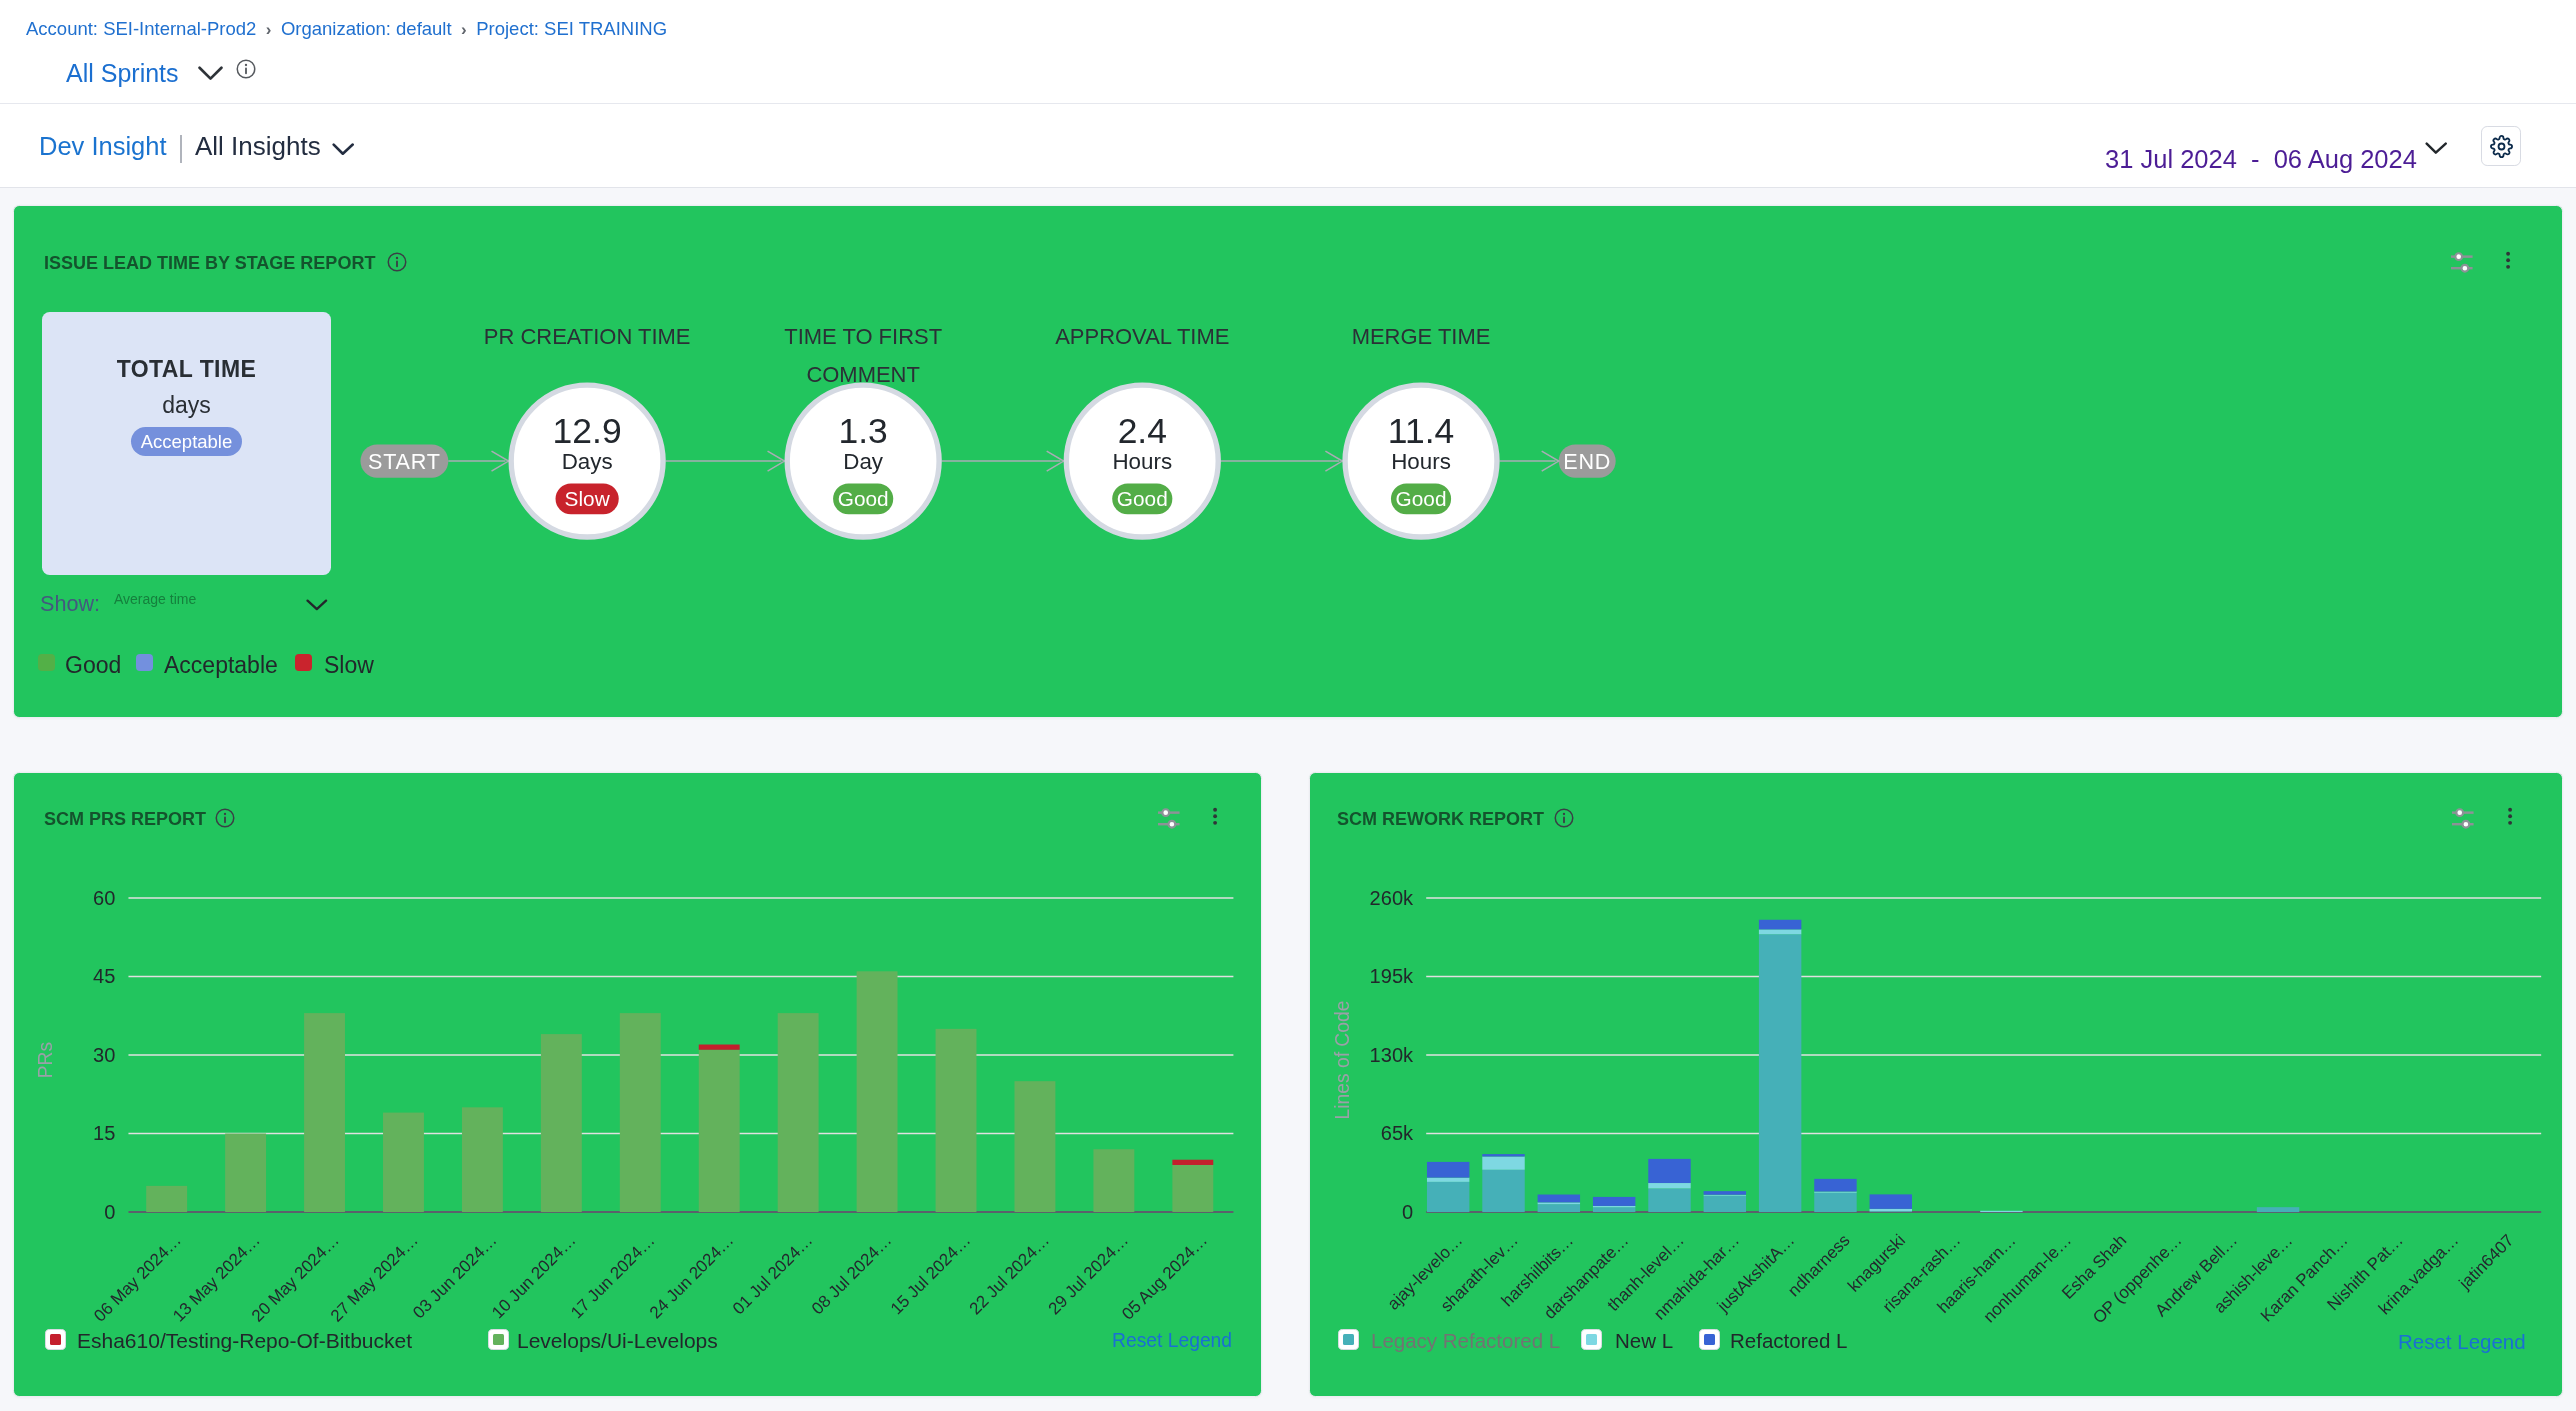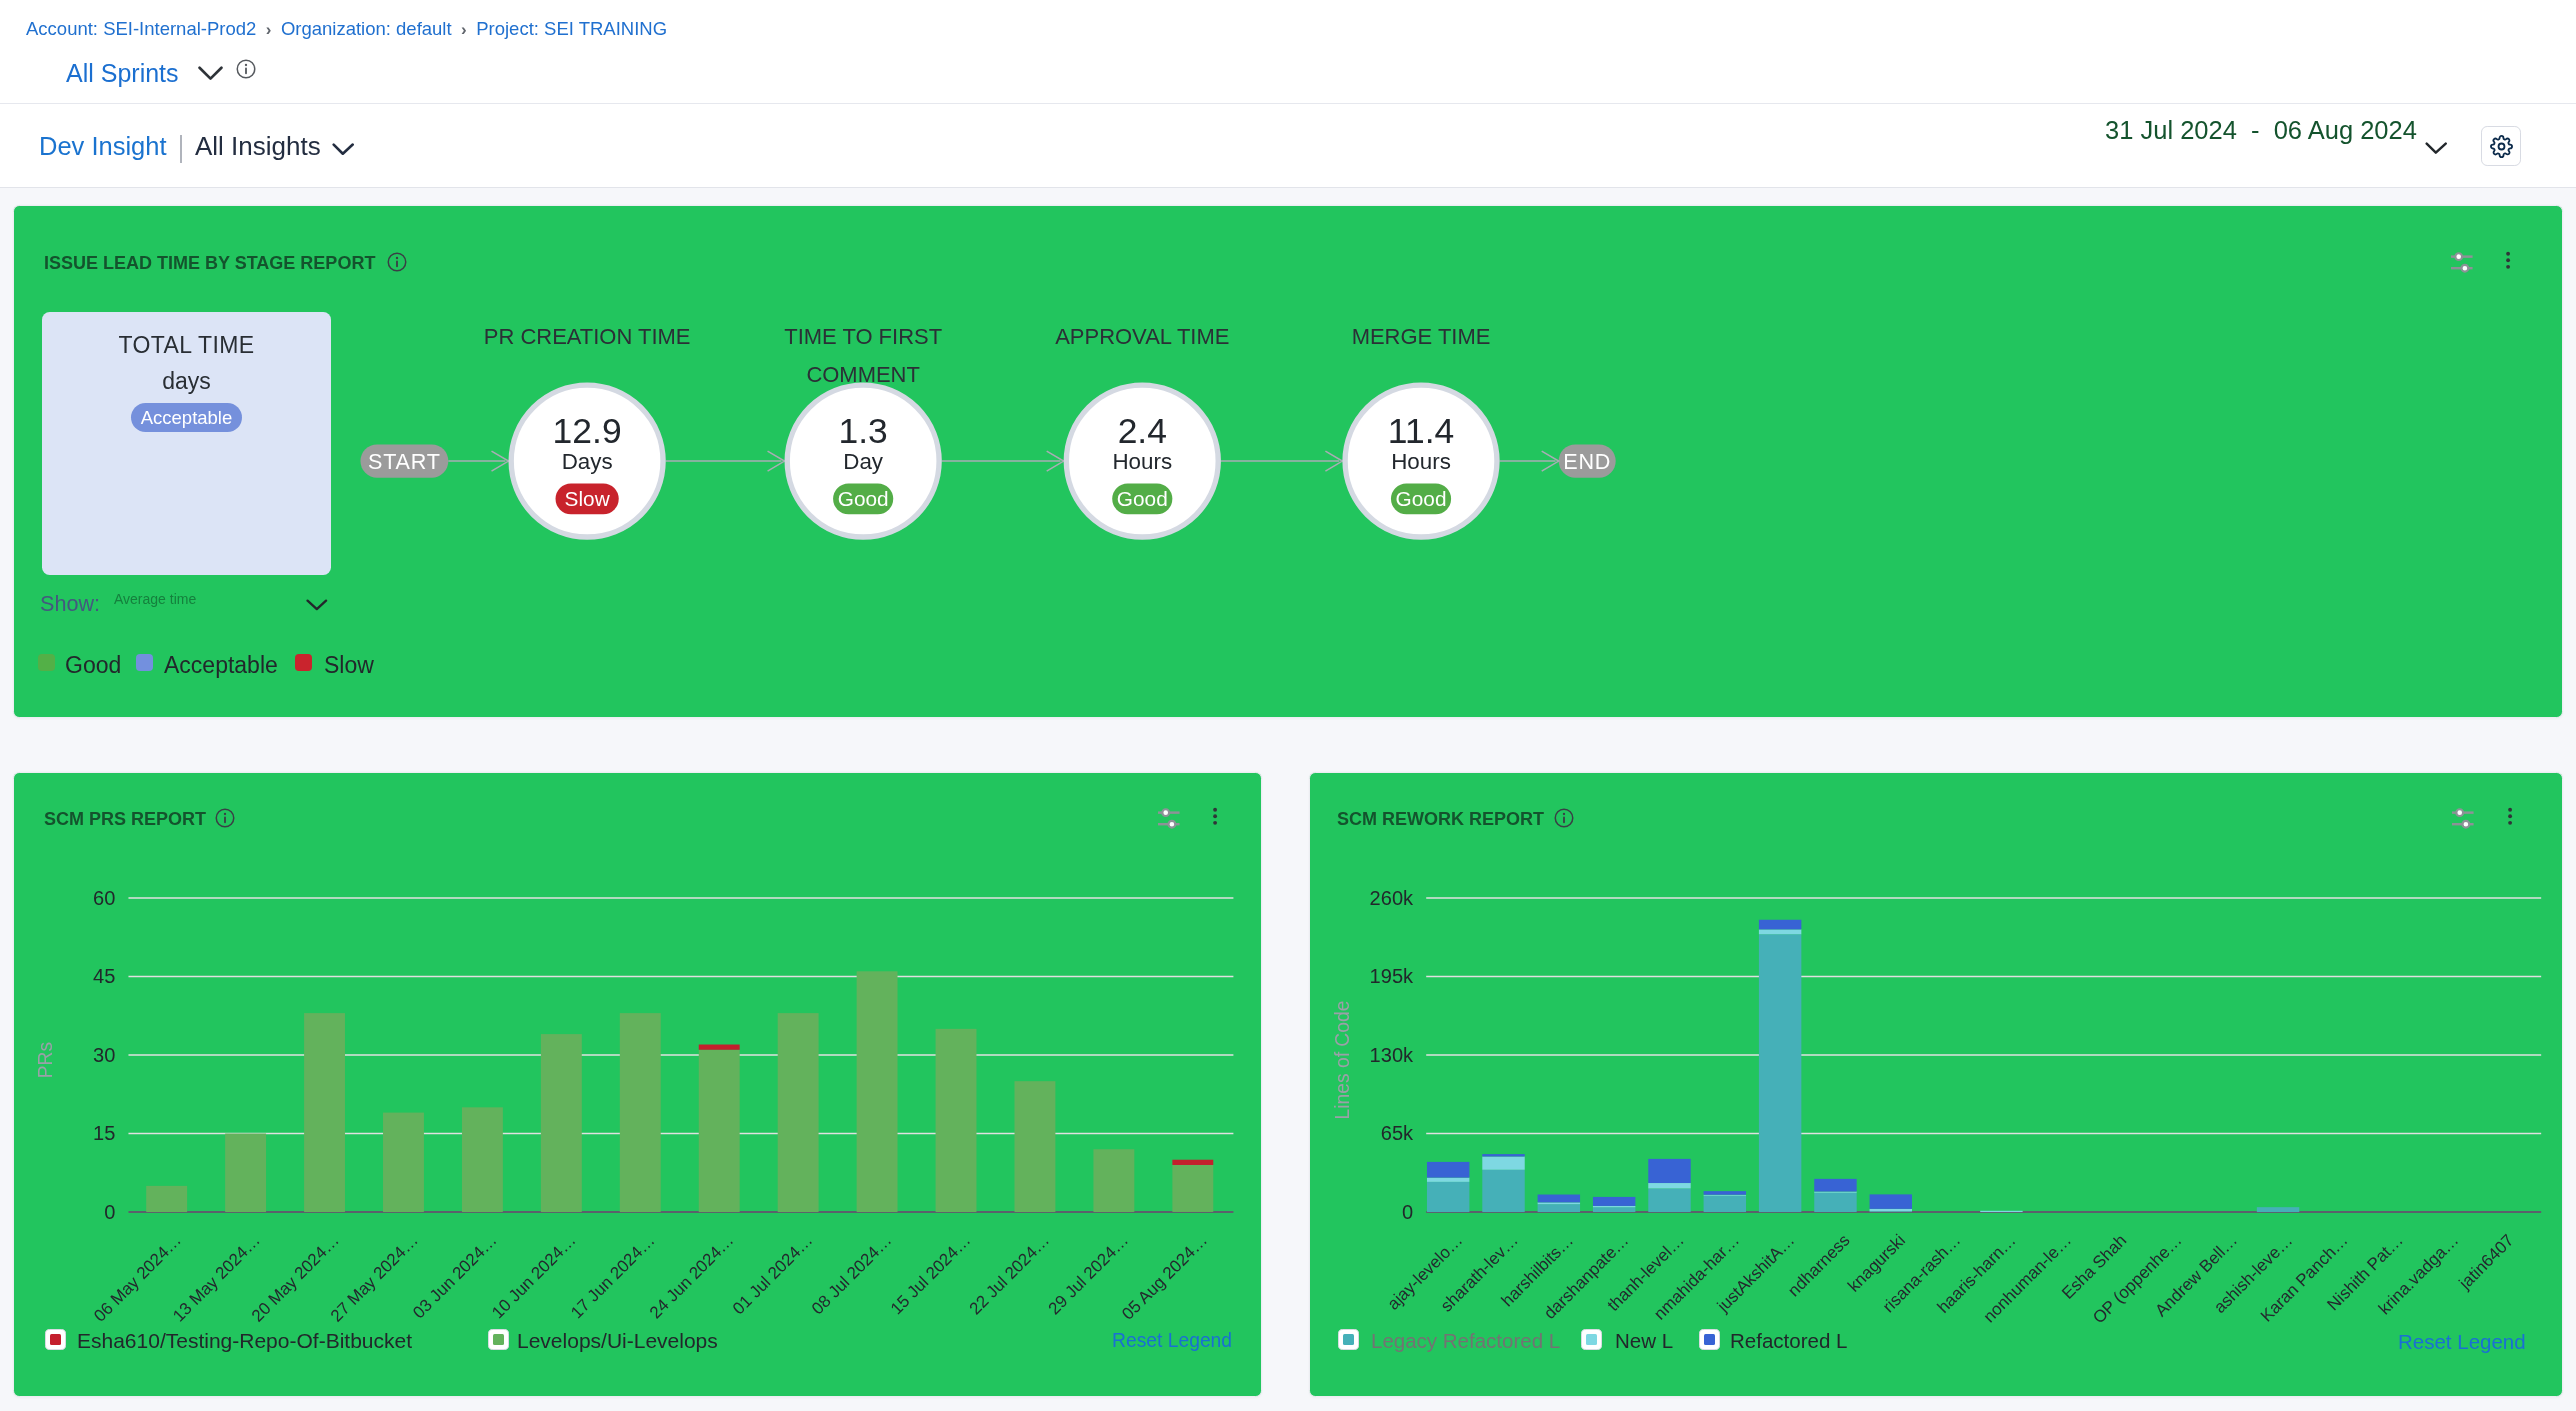--- a/index.html
+++ b/index.html
@@ -27,21 +27,21 @@
     <rect x="10.9" y="10.2" width="2.2" height="8" rx="1.1" fill="#55595e"></rect>
   </svg>
 
 <div class="abs" style="left:39px;top:132px;font-size:25.5px;font-weight:500;color:#1a73cf">Dev Insight</div>
 <div class="abs" style="left:180px;top:135px;width:1.5px;height:28px;background:#b0b4bc"></div>
 <div class="abs" style="left:195px;top:131px;font-size:26px;font-weight:500;color:#232d40">All Insights</div>
 <svg style="position:absolute;left:332px;top:140px" width="22.4" height="16" viewBox="0 0 29 21">
     <path d="M 2 6 L 14 18 L 27 6" fill="none" stroke="#232d40" stroke-width="3.4" stroke-linecap="round" stroke-linejoin="round"></path>
   </svg>
 
-<div class="abs" style="left:2105px;top:116px;font-size:25.5px;color:#14532d">31 Jul 2024&nbsp;&nbsp;-&nbsp;&nbsp;06 Aug 2024</div>
+<div class="abs" style="left:2105px;top:145px;font-size:25.5px;color:#4c1d95">31 Jul 2024&nbsp;&nbsp;-&nbsp;&nbsp;06 Aug 2024</div>
 <svg style="position:absolute;left:2425px;top:139px" width="22.4" height="16" viewBox="0 0 29 21">
     <path d="M 2 6 L 14 18 L 27 6" fill="none" stroke="#22272b" stroke-width="3.2" stroke-linecap="round" stroke-linejoin="round"></path>
   </svg>
 <div class="abs" style="left:2481px;top:126px;width:40px;height:40px;border:0.8px solid #d8dbe3;border-radius:6.2px;background:#fff">
   <div style="position:absolute;left:7.7px;top:7.7px"><svg width="23" height="23" viewBox="0 0 24 24" fill="none" stroke="#0b2a4a" stroke-width="1.9">
         <circle cx="12" cy="12" r="3.1"></circle>
         <path d="M19.4 15a1.65 1.65 0 0 0 .33 1.82l.06.06a2 2 0 1 1-2.83 2.83l-.06-.06a1.65 1.65 0 0 0-1.82-.33 1.65 1.65 0 0 0-1 1.51V21a2 2 0 1 1-4 0v-.09A1.65 1.65 0 0 0 9 19.4a1.65 1.65 0 0 0-1.82.33l-.06.06a2 2 0 1 1-2.83-2.83l.06-.06a1.65 1.65 0 0 0 .33-1.82 1.65 1.65 0 0 0-1.51-1H3a2 2 0 1 1 0-4h.09A1.65 1.65 0 0 0 4.6 9a1.65 1.65 0 0 0-.33-1.82l-.06-.06a2 2 0 1 1 2.83-2.83l.06.06a1.65 1.65 0 0 0 1.82.33H9a1.65 1.65 0 0 0 1-1.51V3a2 2 0 1 1 4 0v.09a1.65 1.65 0 0 0 1 1.51 1.65 1.65 0 0 0 1.82-.33l.06-.06a2 2 0 1 1 2.83 2.83l-.06.06a1.65 1.65 0 0 0-.33 1.82V9a1.65 1.65 0 0 0 1.51 1H21a2 2 0 1 1 0 4h-.09a1.65 1.65 0 0 0-1.51 1z"></path>
       </svg></div>
   </div>
 
@@ -58,21 +58,21 @@
     <circle cx="10" cy="6" r="4.4" fill="#fff" stroke="#8d9297" stroke-width="2.8"></circle>
     <circle cx="18" cy="21" r="4.4" fill="#fff" stroke="#8d9297" stroke-width="2.8"></circle>
   </svg>
 <svg style="position:absolute;left:2505px;top:251px" width="6.2" height="18.5" viewBox="0 0 8 24">
     <circle cx="4" cy="3.5" r="2.5" fill="#303538"></circle>
     <circle cx="4" cy="12" r="2.5" fill="#303538"></circle>
     <circle cx="4" cy="20.5" r="2.5" fill="#303538"></circle>
   </svg>
 
 <div class="abs" style="left:42px;top:312px;width:289px;height:263px;background:#dce4f6;border-radius:7.7px;text-align:center">
-  <div style="margin-top:20px;font-size:23px;font-weight:normal;color:#292e34;letter-spacing:0.4px">TOTAL TIME</div>
+  <div style="margin-top:44px;font-size:23px;font-weight:bold;color:#292e34;letter-spacing:0.4px">TOTAL TIME</div>
   <div style="margin-top:9.3px;font-size:23px;color:#292e34">days</div>
   <div style="margin-top:7.7px;display:inline-block;background:#7590dc;color:#fff;border-radius:14.7px;
     font-size:18.5px;width:111px;height:29px;line-height:29px">Acceptable</div>
 </div>
 <svg width="1359" height="293" viewBox="0 0 1760 380" style="position:absolute;left:324px;top:293px">
     <text x="340.0" y="66.0" font-size="28.5" fill="#2b3036" text-anchor="middle" font-weight="normal">PR CREATION TIME</text>
     <text x="698.0" y="66.0" font-size="28.5" fill="#2b3036" text-anchor="middle" font-weight="normal">TIME TO FIRST</text>
     <text x="698.0" y="116.0" font-size="28.5" fill="#2b3036" text-anchor="middle" font-weight="normal">COMMENT</text>
     <text x="1060.0" y="66.0" font-size="28.5" fill="#2b3036" text-anchor="middle" font-weight="normal">APPROVAL TIME</text>
     <text x="1421.5" y="66.0" font-size="28.5" fill="#2b3036" text-anchor="middle" font-weight="normal">MERGE TIME</text>

